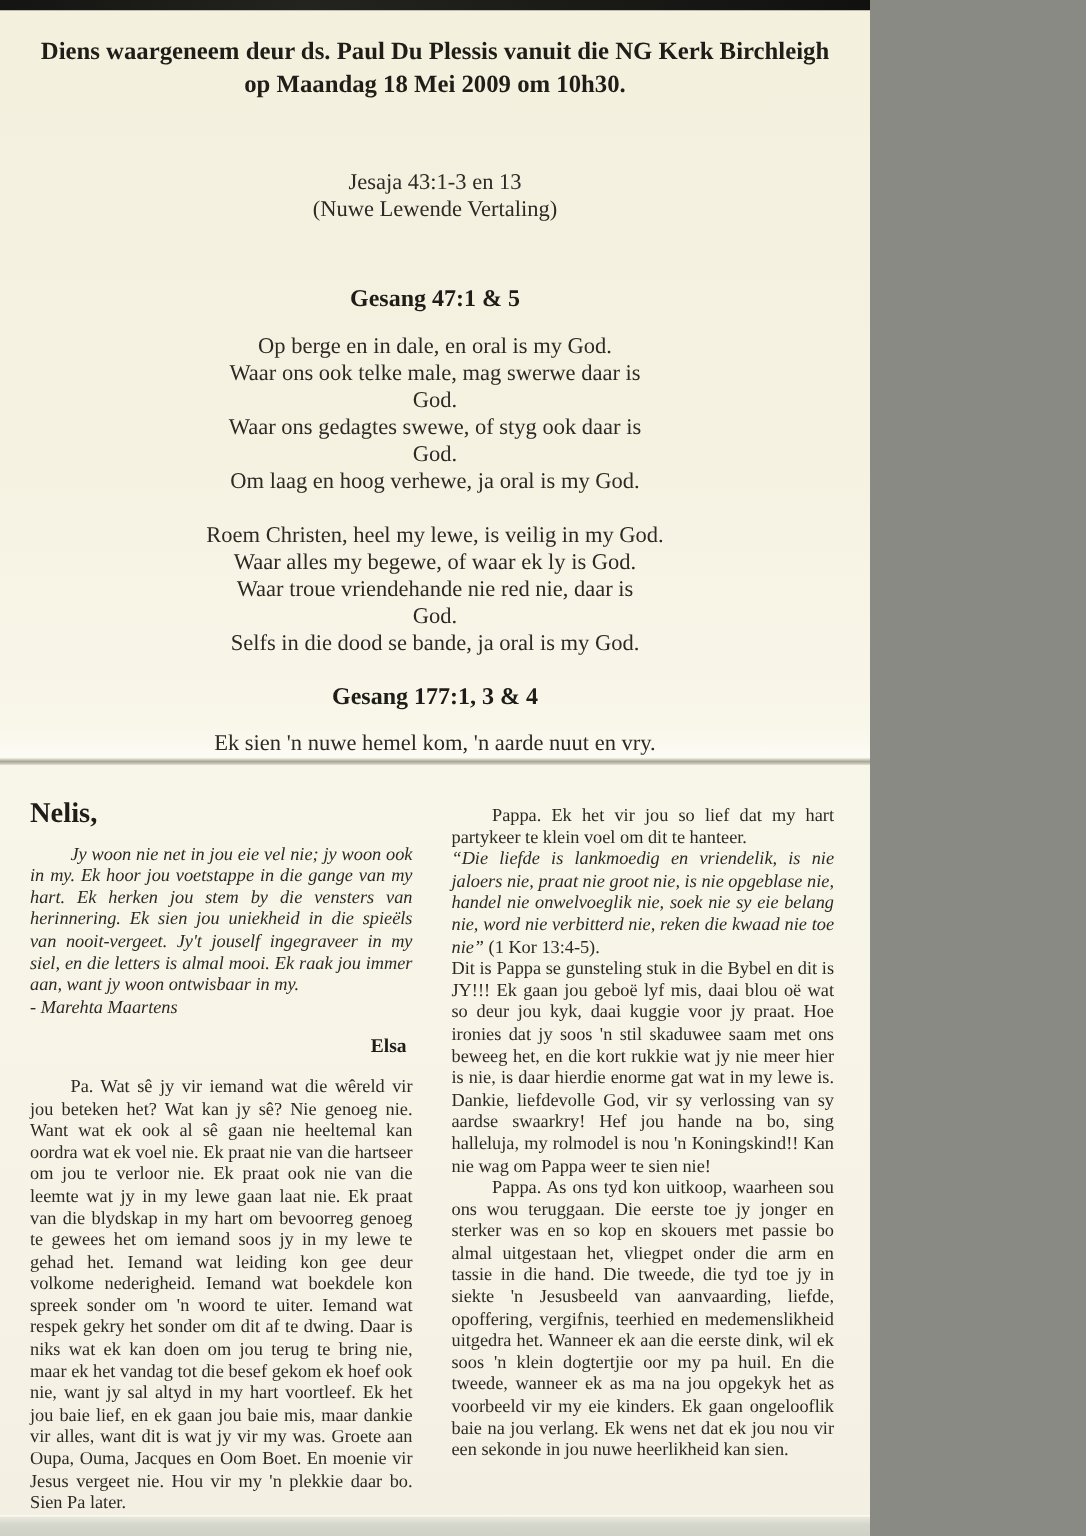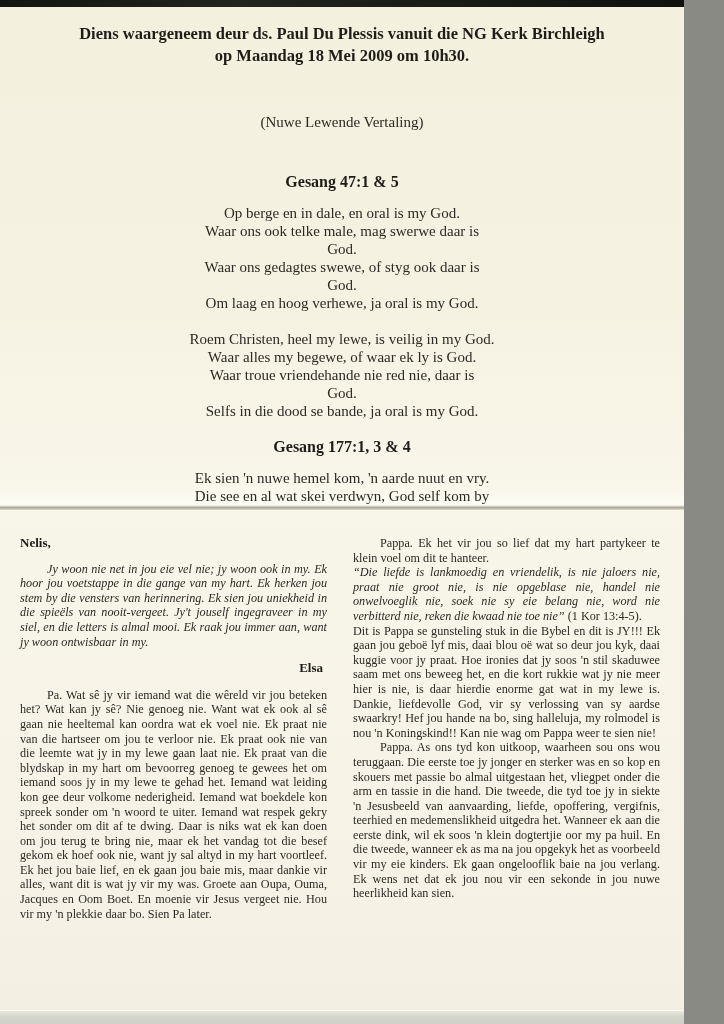--- a/index.html
+++ b/index.html
@@ -3,21 +3,21 @@
 <meta charset="utf-8">
 <style>
   html,body{margin:0;padding:0;}
   body{
     width:724px;height:1024px;
     background:#8a8a84;
     font-family:"Liberation Serif", serif;
     -webkit-font-smoothing:antialiased;
   }
   .page{
-    position:relative;width:684px;height:1024px;overflow:hidden;
+    position:relative;width:580px;height:1024px;overflow:hidden;
     background:#f6f2e3;
   }
   
   .edge-top{
     position:absolute;top:0;left:0;right:0;height:7px;
     background:linear-gradient(90deg,#141412 0%,#23231f 35%,#191916 70%,#111110 100%);
   }
   .edge-bottom{
     position:absolute;bottom:0;left:0;right:0;height:13px;
     background:linear-gradient(180deg,#e9e8dd 0%,#d6d7cc 40%,#cfd1c6 100%);
@@ -58,21 +58,21 @@
     margin:0 0 18px 0;
   }
 
   
   .tributes{
     display:grid;grid-template-columns:1fr 1fr;column-gap:26px;
     padding:26px 24px 0 20px;
     font-size:12.2px;line-height:14.6px;color:#2c2a24;
   }
   .tributes p{margin:0;text-align:justify;}
-  .salutation{font-weight:bold;font-size:13px;color:#1f1d18;margin:0 0 11px 0;}
+  .salutation{font-weight:bold;font-size:19px;color:#1f1d18;margin:0 0 11px 0;}
   .indent{text-indent:27px;}
   .quote-para{font-style:italic;}
   .quote-author{font-style:italic;margin-top:0;}
   .bible-ref{font-style:normal;}
   .signature{
     text-align:right;font-weight:bold;font-size:13px;color:#1f1d18;
     margin:12px 4px 12px 0;
   }
   .sig-tight{margin-top:14px;}
 </style>
@@ -84,20 +84,21 @@
   <div class="edge-top"></div>
 
   <div class="top-half">
 
     <div class="masthead">
       <div>Diens waargeneem deur ds. Paul Du Plessis vanuit die NG Kerk Birchleigh</div>
       <div>op Maandag 18 Mei 2009 om 10h30.</div>
     </div>
 
     <div class="scripture">
+      <div class="line">Jesaja 43:1-3 en 13</div>
       <div class="line">(Nuwe Lewende Vertaling)</div>
     </div>
 
     <div class="hymns">
 
       <div class="hymn">
         <div class="hymn-title">Gesang 47:1 &amp; 5</div>
         <p class="stanza">Op berge en in dale, en oral is my God.
 Waar ons ook telke male, mag swerwe daar is
 God.
@@ -126,20 +127,21 @@
   </div>
 
   <div class="crease"></div>
 
   <div class="bottom-half">
     <div class="tributes">
 
       <div class="col">
         <div class="salutation">Nelis,</div>
         <p class="quote-para indent">Jy woon nie net in jou eie vel nie; jy woon ook in my. Ek hoor jou voetstappe in die gange van my hart. Ek herken jou stem by die vensters van herinnering. Ek sien jou uniekheid in die spieëls van nooit-vergeet. Jy't jouself ingegraveer in my siel, en die letters is almal mooi. Ek raak jou immer aan, want jy woon ontwisbaar in my.</p>
+        <p class="quote-author">- Marehta Maartens</p>
         <div class="signature">Elsa</div>
         <p class="indent">Pa. Wat sê jy vir iemand wat die wêreld vir jou beteken het? Wat kan jy sê? Nie genoeg nie. Want wat ek ook al sê gaan nie heeltemal kan oordra wat ek voel nie. Ek praat nie van die hartseer om jou te verloor nie. Ek praat ook nie van die leemte wat jy in my lewe gaan laat nie. Ek praat van die blydskap in my hart om bevoorreg genoeg te gewees het om iemand soos jy in my lewe te gehad het. Iemand wat leiding kon gee deur volkome nederigheid. Iemand wat boekdele kon spreek sonder om 'n woord te uiter. Iemand wat respek gekry het sonder om dit af te dwing. Daar is niks wat ek kan doen om jou terug te bring nie, maar ek het vandag tot die besef gekom ek hoef ook nie, want jy sal altyd in my hart voortleef. Ek het jou baie lief, en ek gaan jou baie mis, maar dankie vir alles, want dit is wat jy vir my was. Groete aan Oupa, Ouma, Jacques en Oom Boet. En moenie vir Jesus vergeet nie. Hou vir my 'n plekkie daar bo. Sien Pa later.</p>
       </div>
 
       <div class="col">
         <p class="indent">Pappa. Ek het vir jou so lief dat my hart partykeer te klein voel om dit te hanteer.</p>
         <p><span class="quote-para">“Die liefde is lankmoedig en vriendelik, is nie jaloers nie, praat nie groot nie, is nie opgeblase nie, handel nie onwelvoeglik nie, soek nie sy eie belang nie, word nie verbitterd nie, reken die kwaad nie toe nie”</span><span class="bible-ref"> (1 Kor 13:4-5).</span></p>
         <p>Dit is Pappa se gunsteling stuk in die Bybel en dit is JY!!! Ek gaan jou geboë lyf mis, daai blou oë wat so deur jou kyk, daai kuggie voor jy praat. Hoe ironies dat jy soos 'n stil skaduwee saam met ons beweeg het, en die kort rukkie wat jy nie meer hier is nie, is daar hierdie enorme gat wat in my lewe is. Dankie, liefdevolle God, vir sy verlossing van sy aardse swaarkry! Hef jou hande na bo, sing halleluja, my rolmodel is nou 'n Koningskind!! Kan nie wag om Pappa weer te sien nie!</p>
         <p class="indent">Pappa. As ons tyd kon uitkoop, waarheen sou ons wou teruggaan. Die eerste toe jy jonger en sterker was en so kop en skouers met passie bo almal uitgestaan het, vliegpet onder die arm en tassie in die hand. Die tweede, die tyd toe jy in siekte 'n Jesusbeeld van aanvaarding, liefde, opoffering, vergifnis, teerhied en medemenslikheid uitgedra het. Wanneer ek aan die eerste dink, wil ek soos 'n klein dogtertjie oor my pa huil. En die tweede, wanneer ek as ma na jou opgekyk het as voorbeeld vir my eie kinders. Ek gaan ongelooflik baie na jou verlang. Ek wens net dat ek jou nou vir een sekonde in jou nuwe heerlikheid kan sien.</p>
       </div>

